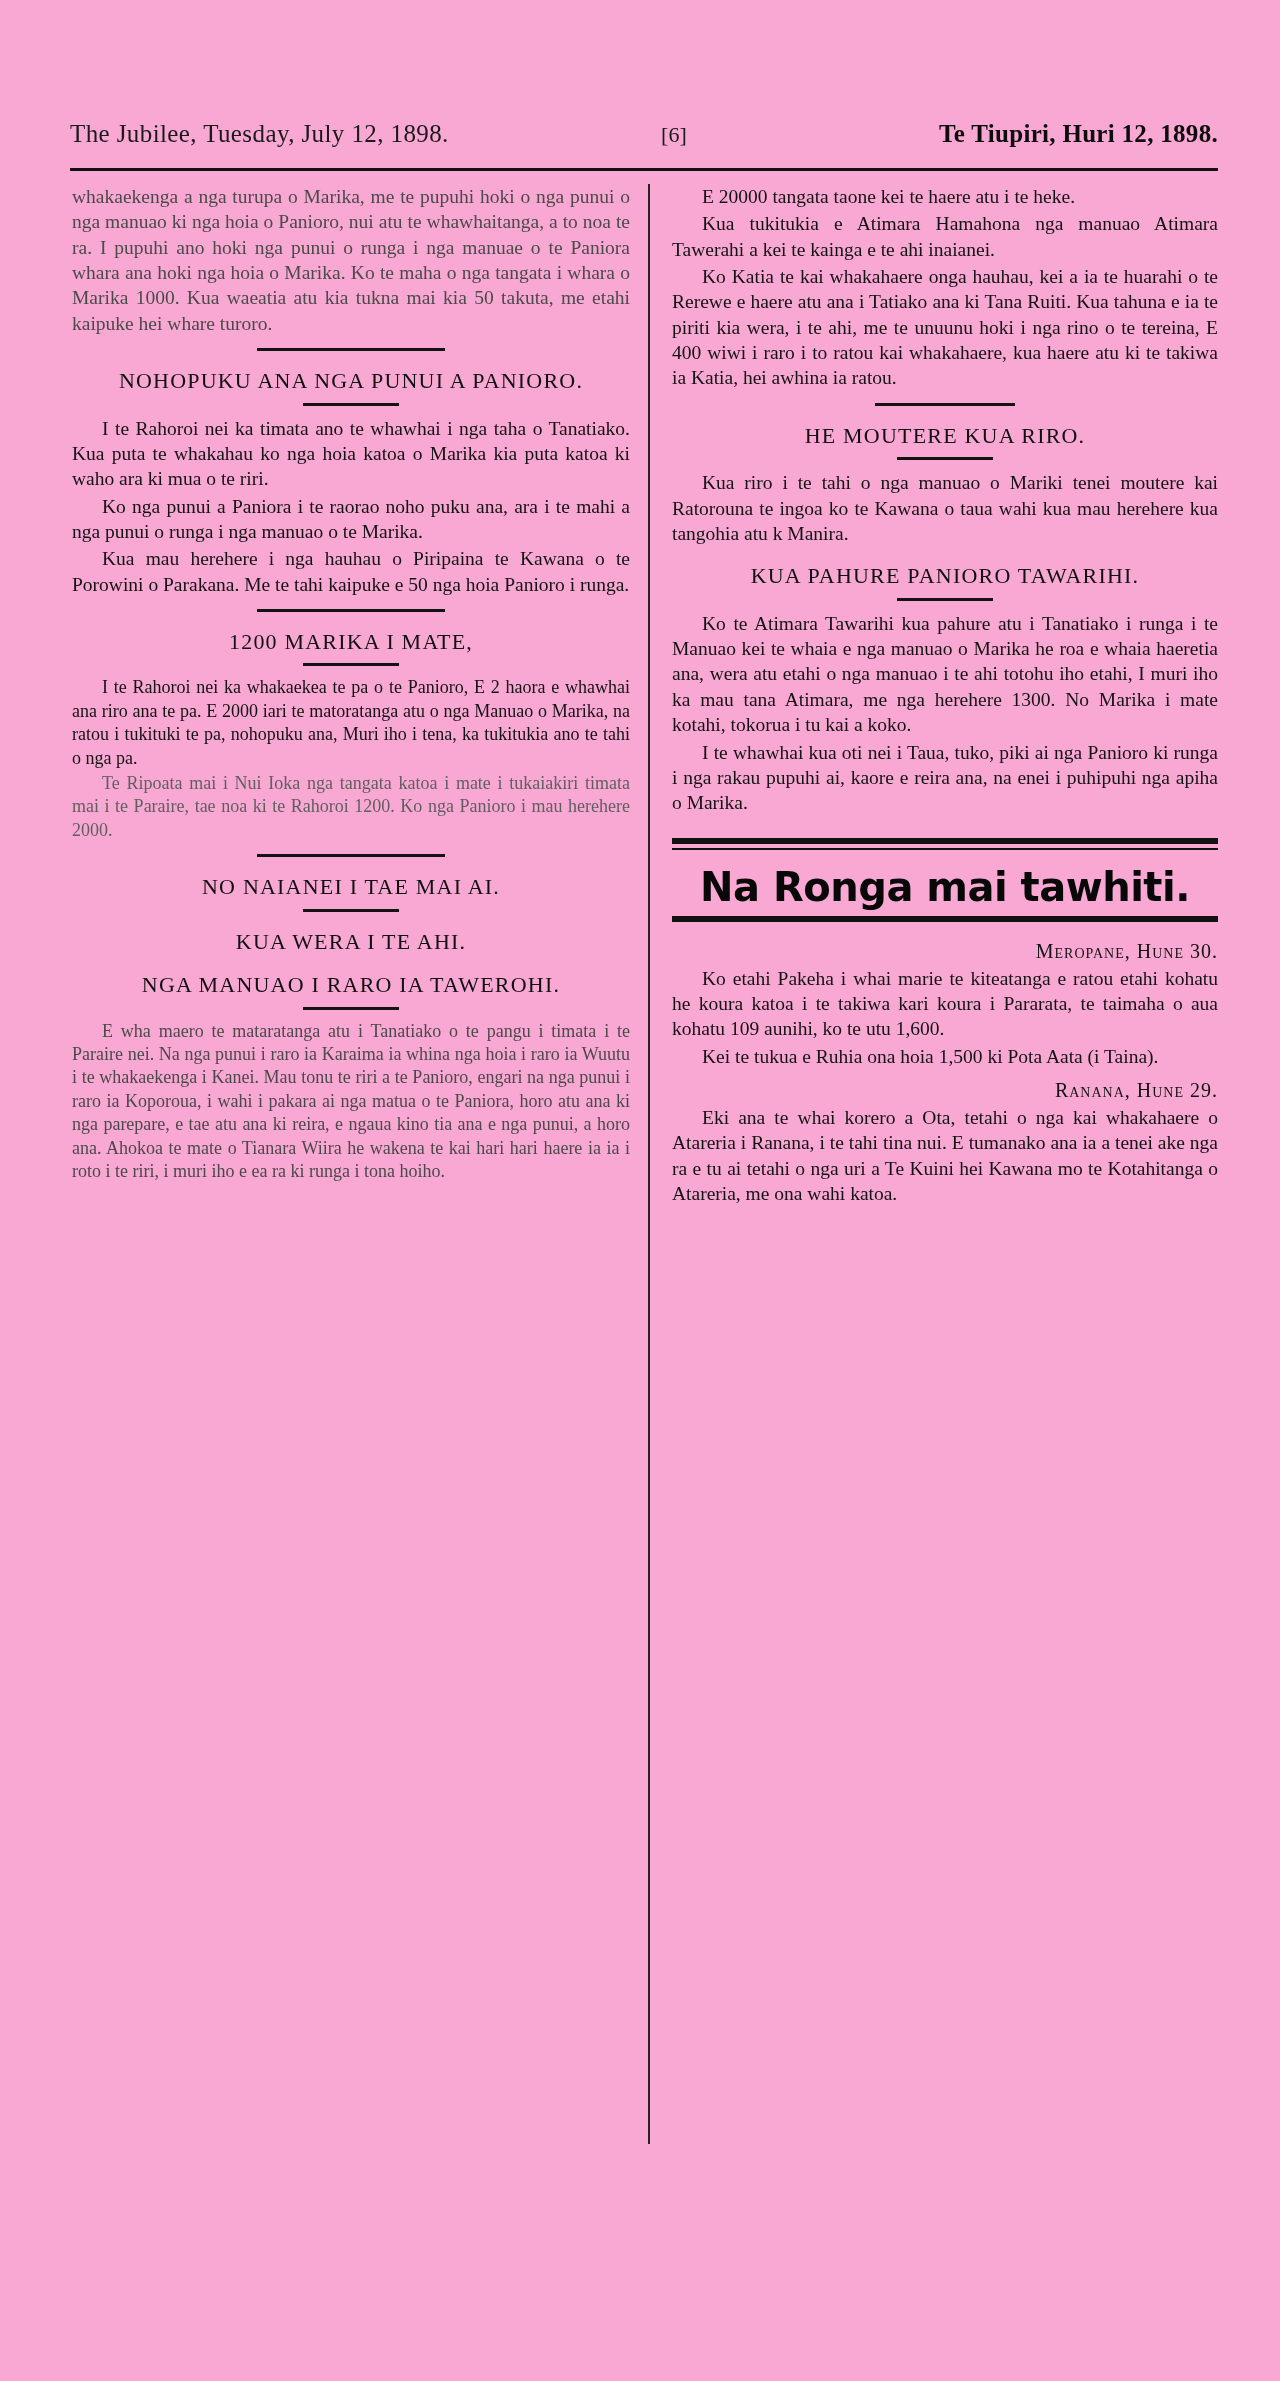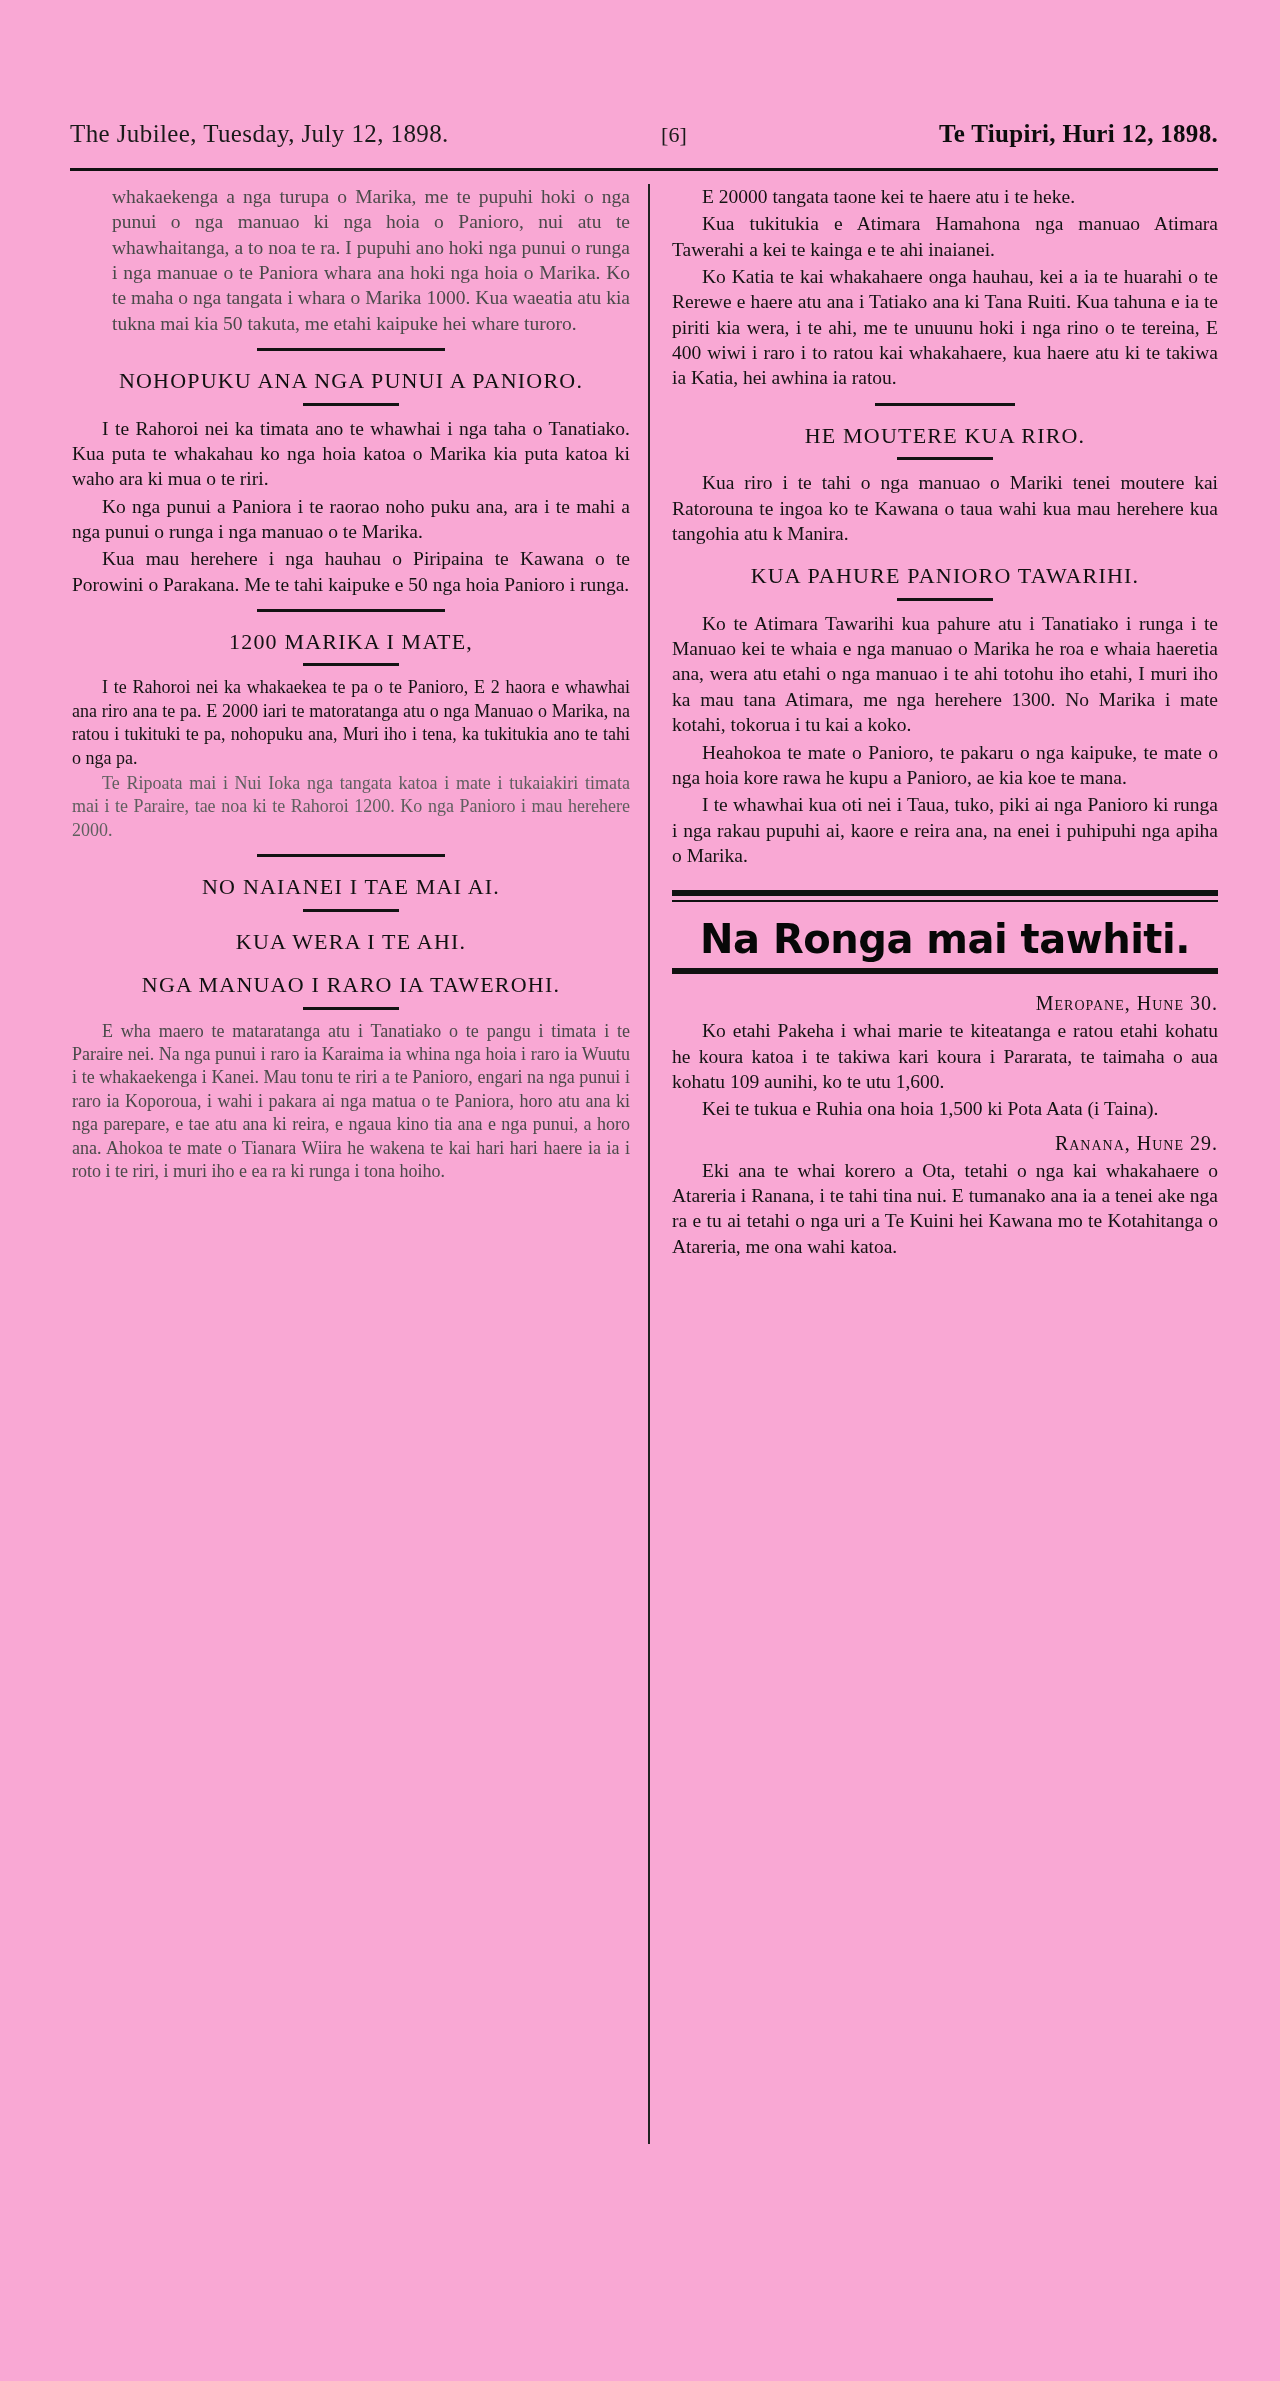--- a/index.html
+++ b/index.html
@@ -82,21 +82,21 @@
   }
 
   p {
     margin: 0 0 2px 0;
     text-indent: 30px;
     font-size: 19.5px;
     line-height: 1.30;
     text-align: justify;
     color: #131313;
   }
-  p.noindent { text-indent: 0; margin-left: 40px; }
+  p.noindent { text-indent: 0; }
 
   
   .faded  { color: #4a4a4a; }
   .faded2 { color: #5f5f5f; }
 
   h2.head {
     font-size: 22px;
     font-weight: normal;
     text-align: center;
     margin: 16px 0 4px 0;
@@ -213,21 +213,20 @@
 
     <h2 class="head">HE MOUTERE KUA RIRO.</h2>
     <div class="sep short"></div>
 
     <p>Kua riro i te tahi o nga manuao o Mariki tenei moutere kai Ratorouna te ingoa ko te Kawana o taua wahi kua mau herehere kua tangohia atu k Manira.</p>
 
     <h2 class="head">KUA PAHURE PANIORO TAWARIHI.</h2>
     <div class="sep short"></div>
 
     <p>Ko te Atimara Tawarihi kua pahure atu i Tanatiako i runga i te Manuao kei te whaia e nga manuao o Marika he roa e whaia haeretia ana, wera atu etahi o nga manuao i te ahi totohu iho etahi, I muri iho ka mau tana Atimara, me nga herehere 1300.   No Marika i mate kotahi, tokorua i tu kai a koko.</p>
-    <p>Heahokoa te mate o Panioro, te pakaru o nga kaipuke, te mate o nga hoia kore rawa he kupu a Panioro, ae kia koe te mana.</p>
     <p>I te whawhai kua oti nei i Taua, tuko, piki ai nga Panioro ki runga i nga rakau pupuhi ai, kaore e reira ana, na enei i puhipuhi nga apiha o Marika.</p>
 
     <div class="thickrule"></div>
     <div class="thinrule"></div>
 
     <div class="banner">Na Ronga mai tawhiti.</div>
 
     <div class="thickrule" style="margin:6px 0 16px 0"></div>
 
     <p class="dateline smallcaps">Meropane, Hune 30.</p>

